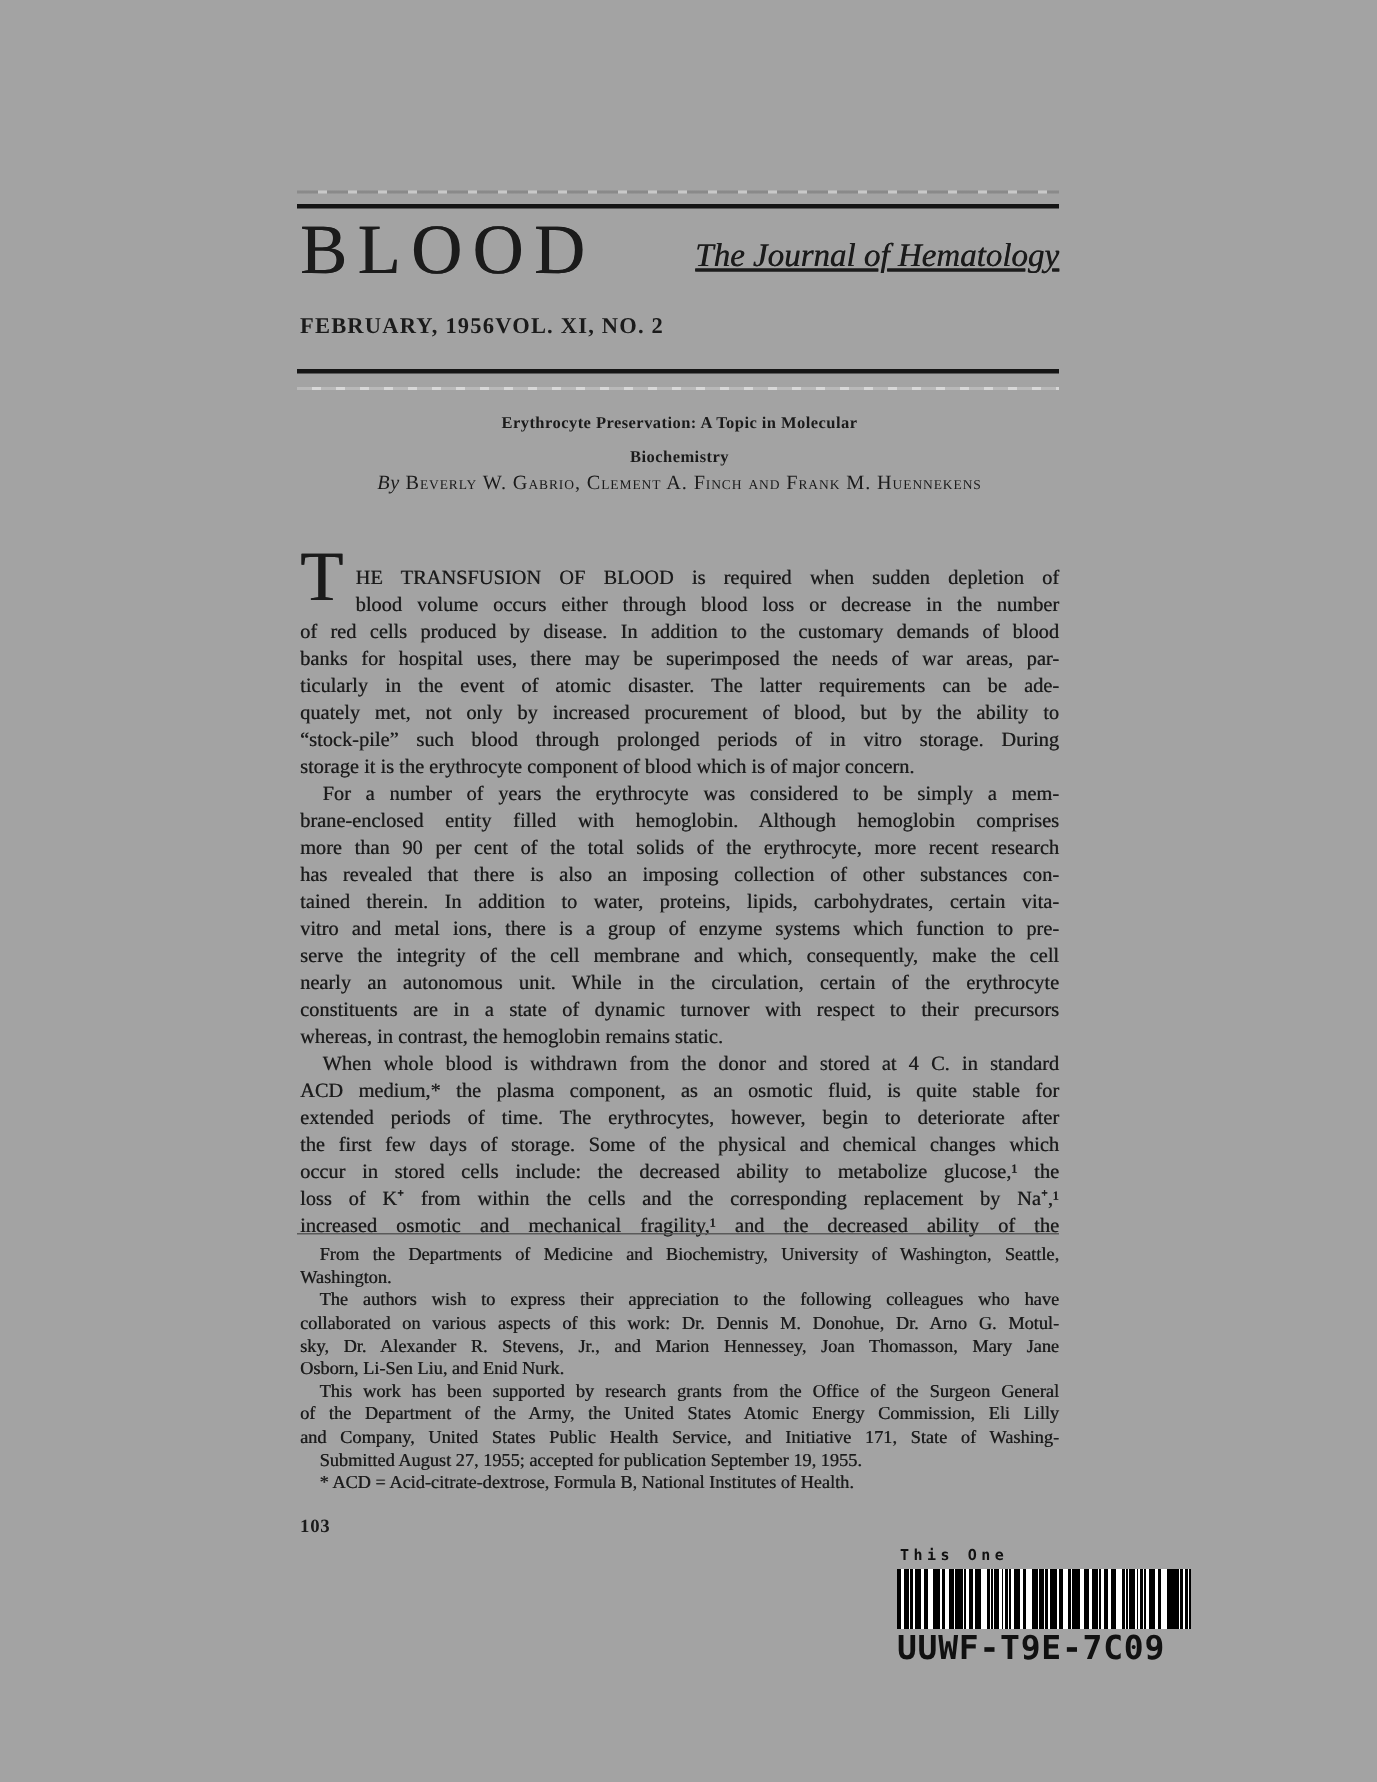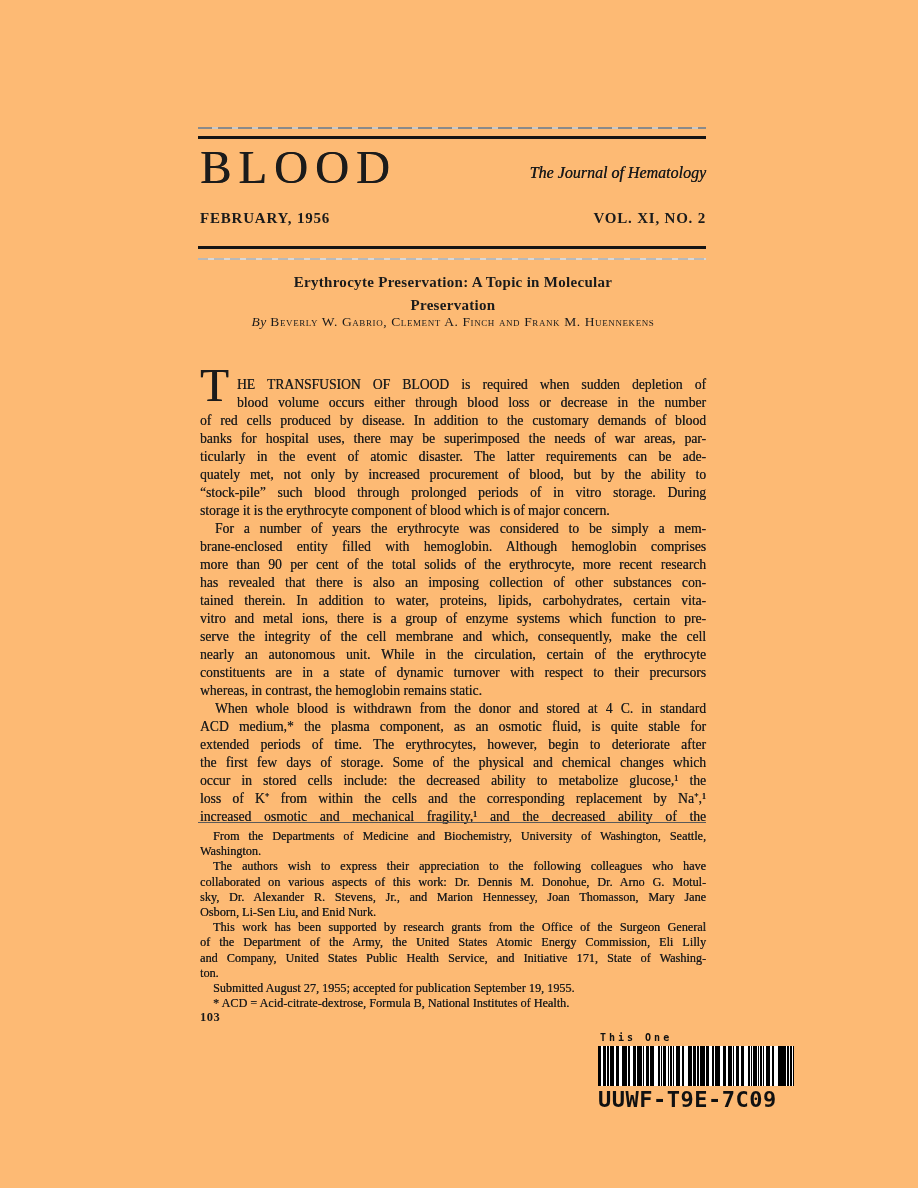--- a/index.html
+++ b/index.html
@@ -1,43 +1,44 @@
 <!DOCTYPE html>
 <html><head>
 <meta charset="utf-8">
 <style>
   html,body{margin:0;padding:0;background:#e8e8e8;}
   .page{
-    position:relative;width:918px;height:1188px;background:#fdba74;
+    position:relative;width:918px;height:1188px;background:#a3a3a3;
     font-family:"Liberation Serif", serif;color:#1b1b1b;overflow:hidden;
     margin:0 auto;
   }
   .rule{position:absolute;left:198px;width:508px;}
   .rule-a{top:127px;height:2px;background:repeating-linear-gradient(90deg,#8a8a8a 0 14px,#c9c9c9 14px 20px);}
   .rule-b{top:136px;height:3px;background:#151515;}
   .rule-c{top:246px;height:3px;background:#151515;}
   .rule-d{top:258px;height:2px;background:repeating-linear-gradient(90deg,#b9b9b9 0 10px,#d8d8d8 10px 16px);}
   .rule-e{top:822px;height:1px;background:#5a5a5a;}
 
   .masthead{position:absolute;left:200px;top:144px;width:506px;display:flex;justify-content:space-between;align-items:baseline;}
   .journal-name{
     font-size:47px;letter-spacing:7px;line-height:1.0;
     text-shadow:0.4px 0 0 #1b1b1b;
   }
   .journal-subtitle{
-    font-style:italic;font-size:16px;position:relative;top:-5px;
+    font-style:italic;font-size:22px;position:relative;top:-5px;
     text-shadow:0.3px 0 0 #1b1b1b;
+    text-decoration:underline;
   }
   .dateline{
-    position:absolute;left:200px;top:210px;width:506px;display:flex;justify-content:space-between;
+    position:absolute;left:200px;top:210px;width:506px;display:flex;justify-content:flex-start;
     font-weight:700;font-size:15px;letter-spacing:0.8px;
   }
   .article-title{
     position:absolute;left:200px;top:271px;width:506px;text-align:center;
-    font-weight:700;font-size:15px;line-height:23px;letter-spacing:0.3px;
+    font-weight:700;font-size:11px;line-height:23px;letter-spacing:0.3px;
   }
   .byline{
     position:absolute;left:200px;top:314px;width:506px;text-align:center;
     font-size:13.5px;letter-spacing:0.4px;
   }
   .byline .by{font-style:italic;}
   .byline .authors{font-variant:small-caps;letter-spacing:0.6px;}
 
   .dropcap{
     position:absolute;left:200px;top:365px;width:36px;
@@ -94,21 +95,21 @@
   <div class="dateline">
     <span>FEBRUARY, 1956</span>
     <span>VOL. XI, NO. 2</span>
   </div>
 
   <div class="rule rule-c"></div>
   <div class="rule rule-d"></div>
 
   <div class="article-title">
     <div>Erythrocyte Preservation: A Topic in Molecular</div>
-    <div>Preservation</div>
+    <div>Biochemistry</div>
   </div>
 
   <div class="byline">
     <span class="by">By</span>
     <span class="authors">Beverly W. Gabrio, Clement A. Finch and Frank M. Huennekens</span>
   </div>
 
   <div class="dropcap">T</div>
 
   <div class="body-text">
@@ -146,21 +147,20 @@
 
   <div class="line ind">From the Departments of Medicine and Biochemistry, University of Washington, Seattle,</div>
       <div class="line end">Washington.</div>
       <div class="line ind">The authors wish to express their appreciation to the following colleagues who have</div>
       <div class="line">collaborated on various aspects of this work: Dr. Dennis M. Donohue, Dr. Arno G. Motul-</div>
       <div class="line">sky, Dr. Alexander R. Stevens, Jr., and Marion Hennessey, Joan Thomasson, Mary Jane</div>
       <div class="line end">Osborn, Li-Sen Liu, and Enid Nurk.</div>
       <div class="line ind">This work has been supported by research grants from the Office of the Surgeon General</div>
       <div class="line">of the Department of the Army, the United States Atomic Energy Commission, Eli Lilly</div>
       <div class="line">and Company, United States Public Health Service, and Initiative 171, State of Washing-</div>
-      <div class="line end">ton.</div>
       <div class="line ind end">Submitted August 27, 1955; accepted for publication September 19, 1955.</div>
       <div class="line ind end">* ACD = Acid-citrate-dextrose, Formula B, National Institutes of Health.</div>
     </div>
 
   <div class="page-number">103</div>
 
   <div class="stamp">
     <div class="stamp-label">This One</div>
     <div class="barcode"></div>
     <div class="stamp-code">UUWF-T9E-7C09</div>

